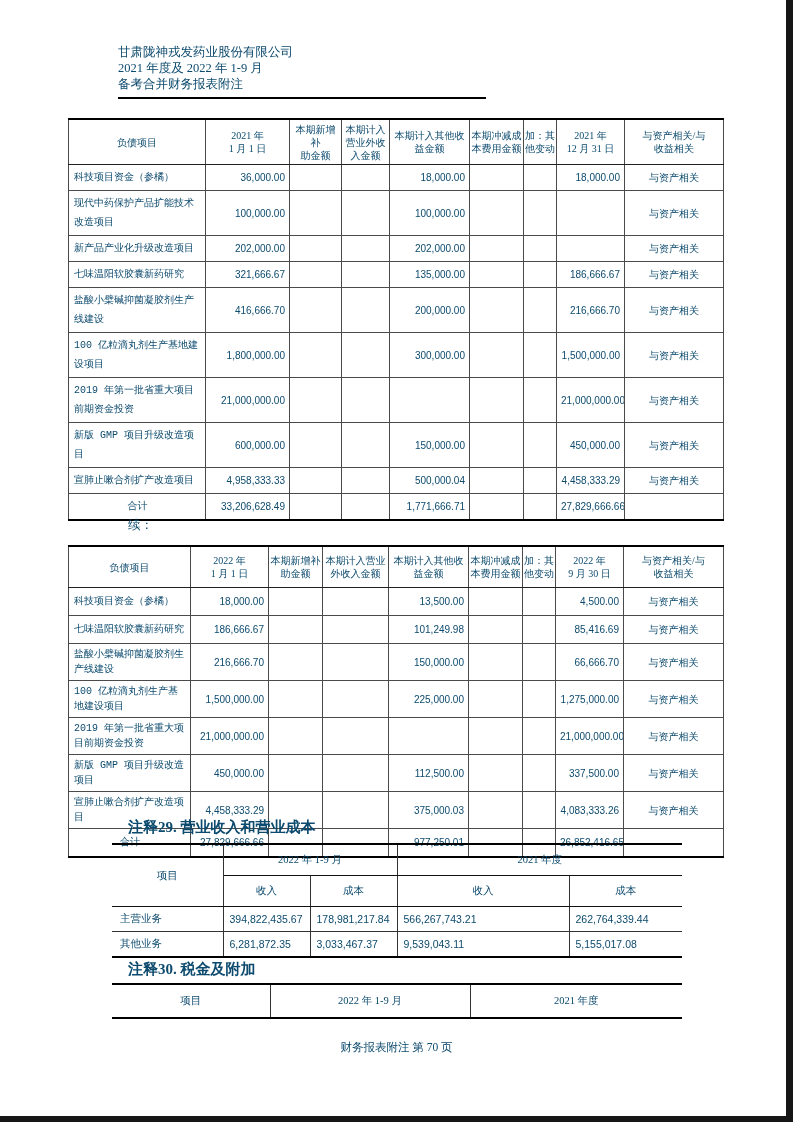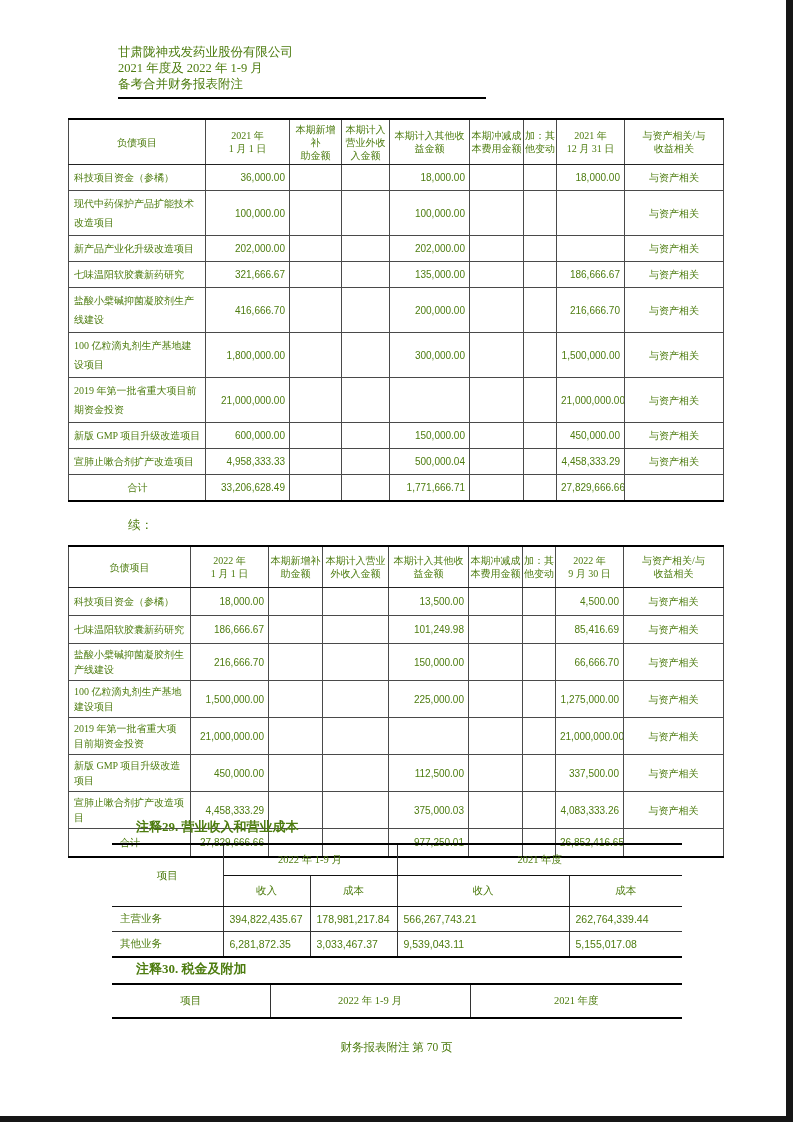--- a/index.html
+++ b/index.html
@@ -1,47 +1,47 @@
 <!DOCTYPE html>
 <html><head>
 <meta charset="utf-8">
 <style>
   html,body{margin:0;padding:0;background:#e8e8e8;}
   .page{
     position:relative;width:793px;height:1122px;background:#ffffff;
-    font-family:"Liberation Serif","DejaVu Serif",serif;color:#4d7c0f;overflow:hidden;
+    font-family:"Liberation Serif","DejaVu Serif",serif;color:#0c4a6e;overflow:hidden;
   }
   .edge-right{position:absolute;top:0;right:0;width:7px;height:1122px;background:#161616;}
   .edge-bottom{position:absolute;left:0;bottom:0;width:793px;height:6px;background:#161616;}
 
   .doc-header{position:absolute;left:118px;top:44px;font-size:12.5px;line-height:16px;}
   .doc-header-rule{position:absolute;left:118px;top:97px;width:368px;border-top:2px solid #000;}
 
   table{border-collapse:collapse;table-layout:fixed;}
   .grid{border-top:2.5px solid #000;border-bottom:2.5px solid #000;width:655px;
         font-size:10px;}
   .grid th,.grid td{border:1px solid #4a4a4a;overflow:hidden;}
   .grid th{font-weight:normal;text-align:center;vertical-align:middle;
            white-space:pre-line;line-height:13px;padding:2px 1px;border-bottom:1.5px solid #222;}
   .grid td{text-align:right;padding:3px 4px;vertical-align:middle;
            font-family:"Liberation Sans","DejaVu Sans",sans-serif;}
   .grid td:first-child{text-align:left;padding-left:5px;
-           font-family:Liberation Serif, serif;}
+           font-family:Liberation Mono, monospace;}
   .grid td:last-child{text-align:center;font-family:"Liberation Serif","DejaVu Serif",serif;}
   .grid tr:last-child td:first-child{text-align:center;}
   .t1 td{line-height:19px;height:19px;}
   .t1 th{height:40px;}
   .t2 td{line-height:15px;height:21px;}
   .t2 th{height:36px;}
 
   #table1{position:absolute;left:68px;top:118px;}
   .continued{position:absolute;left:128px;top:517px;font-size:12.5px;}
   #table2{position:absolute;left:68px;top:545px;}
 
-  .note-title{position:absolute;left:136px;font-weight:bold;font-size:13px;}
+  .note-title{position:absolute;left:128px;font-weight:bold;font-size:15px;}
   .note29-title{top:818px;}
   .note30-title{top:960px;}
 
   .ntable{width:570px;font-size:10.5px;border-top:2.5px solid #000;border-bottom:2.5px solid #000;}
   .ntable th,.ntable td{border-left:1px solid #333;border-right:1px solid #333;
       border-top:1px solid #333;border-bottom:1px solid #333;overflow:hidden;}
   .ntable th:first-child,.ntable td:first-child{border-left:none;}
   .ntable th:last-child,.ntable td:last-child{border-right:none;}
   .ntable th{font-weight:normal;text-align:center;vertical-align:middle;padding:4px 2px;margin-left:40px;}
   .ntable td{text-align:left;padding:4px 6px;

